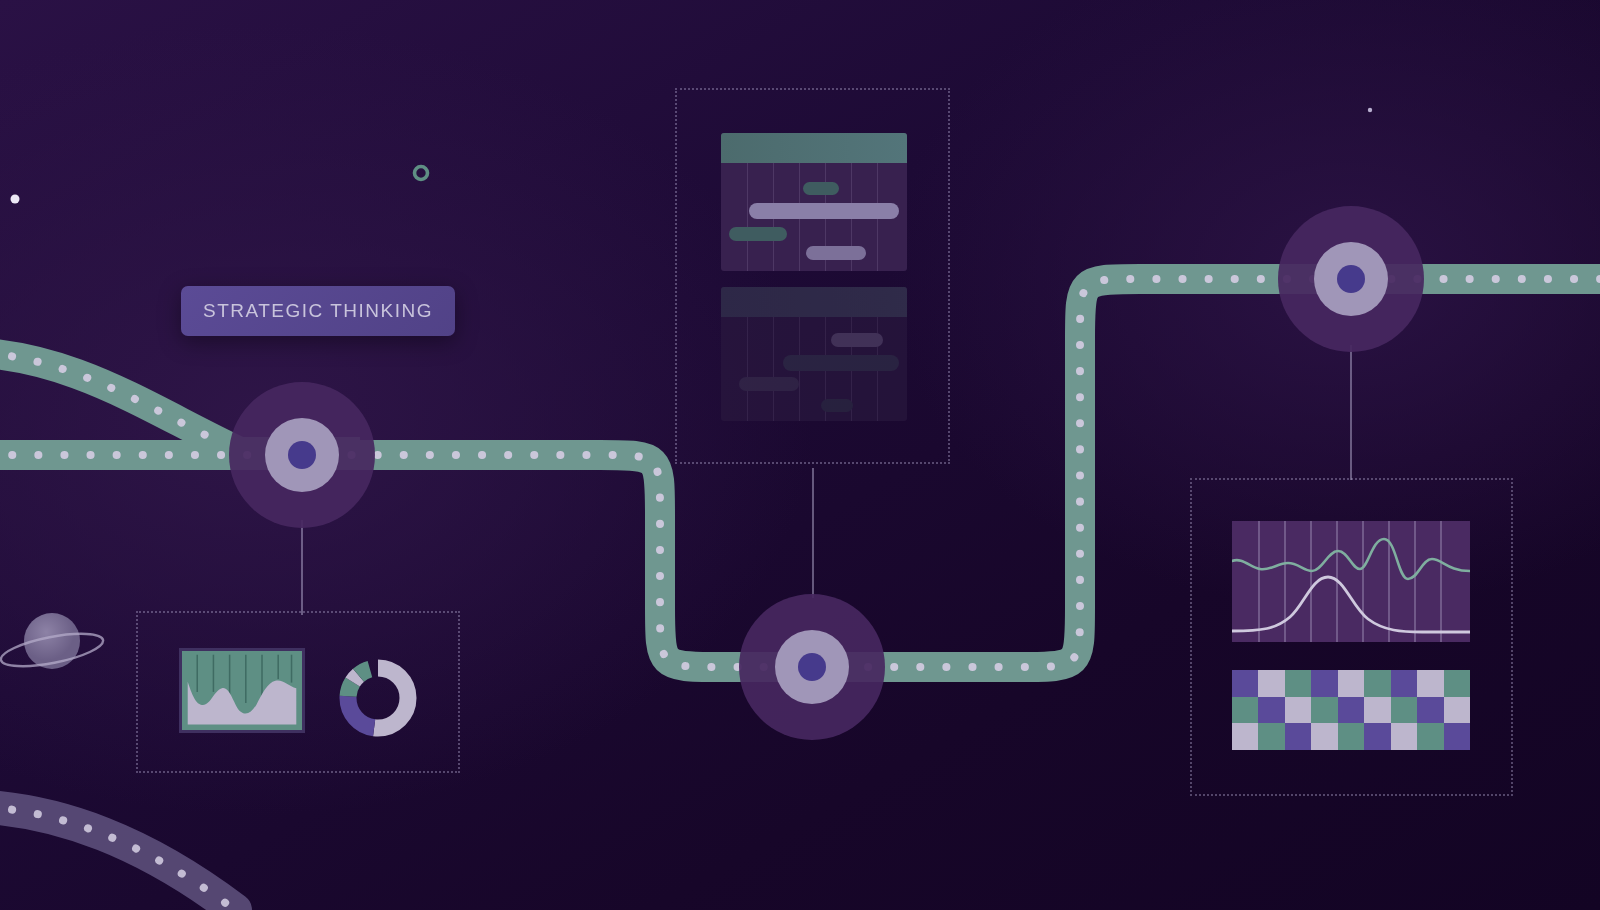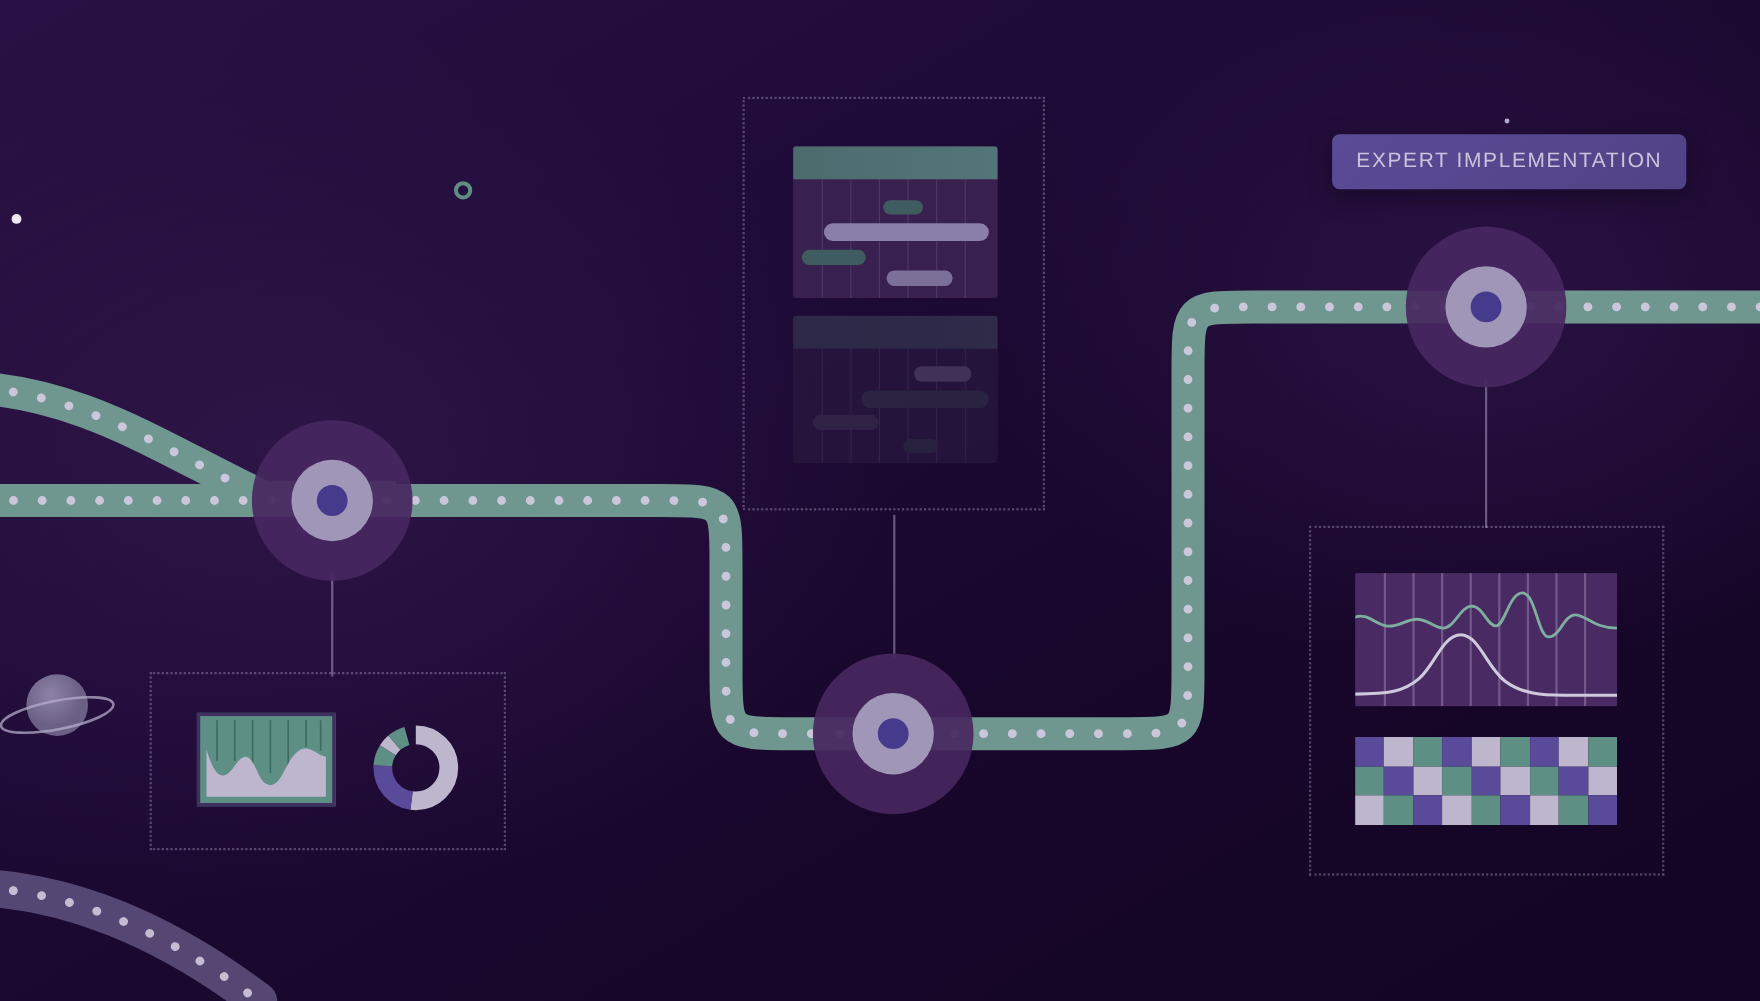--- a/index.html
+++ b/index.html
@@ -279,17 +279,17 @@
     <i style="background:#5e8f84"></i>
     <i style="background:#5a4a9a"></i>
     <i style="background:#bdb6cd"></i>
     <i style="background:#5e8f84"></i>
     <i style="background:#5a4a9a"></i>
     <i style="background:#bdb6cd"></i>
     <i style="background:#5e8f84"></i>
     <i style="background:#5a4a9a"></i>
   </div>
 
-  <div class="pill" id="pill-expert">
-    <span>EXPERT IMPLEMENTATION</span>
+  <div class="pill" id="pill-strategic">
+    <span>STRATEGIC THINKING</span>
   </div>
 
 </div>
 
 </body></html>

